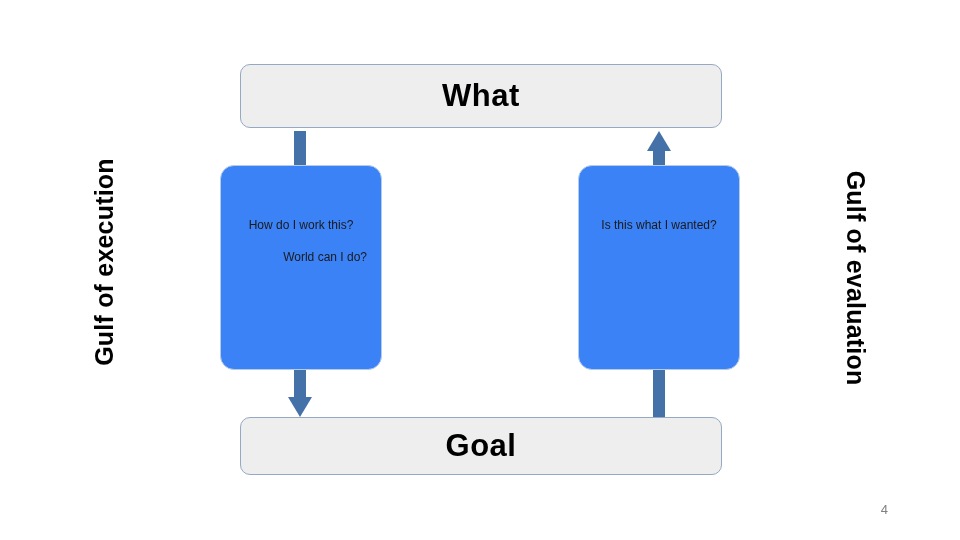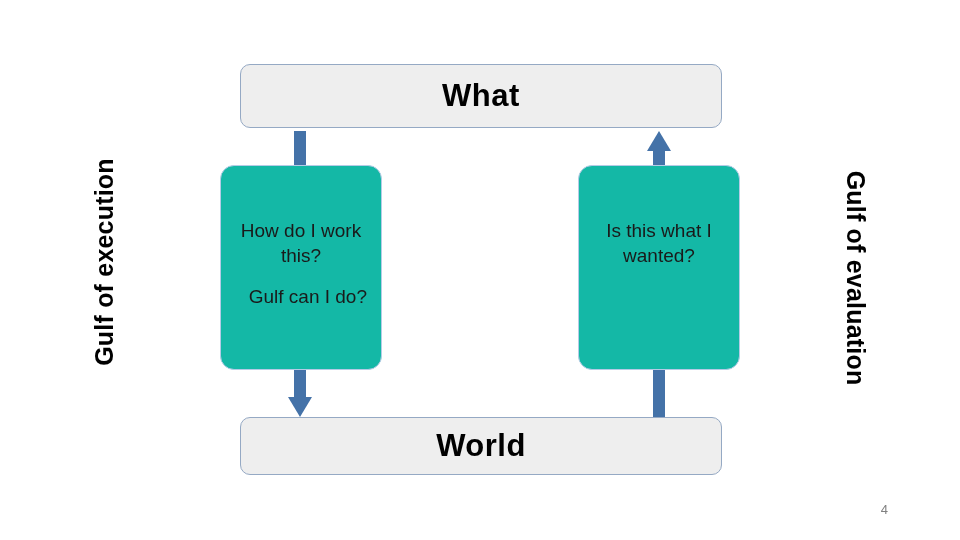--- a/index.html
+++ b/index.html
@@ -42,25 +42,25 @@
   #world-box {
     left: 240px;
     top: 417px;
     width: 480px;
     height: 56px;
   }
 
   
   .box-blue {
     position: absolute;
-    background: #14b8a6;
+    background: #3b82f6;
     border: 1px solid #b5cbe6;
     border-radius: 14px;
     color: #1a1a1a;
-    font-size: 19px;
+    font-size: 12px;
     text-align: center;
     box-sizing: border-box;
     padding: 52px 14px 0 14px;
   }
   #execution-box {
     left: 220px;
     top: 165px;
     width: 162px;
     height: 205px;
   }
@@ -195,38 +195,38 @@
     <div class="arrow-shaft"></div>
   </div>
 
   <div class="arrow" id="arrow-eval-goal">
     <div class="arrow-head"></div>
     <div class="arrow-shaft"></div>
   </div>
 
   <div class="box-blue" id="execution-box">
     <div class="blue-line">How do I work this?</div>
-    <div class="blue-line">Gulf can I do?</div>
+    <div class="blue-line">World can I do?</div>
   </div>
 
   <div class="box-blue" id="evaluation-box">
     <div class="blue-line">Is this what I wanted?</div>
   </div>
 
   <div class="side-label" id="label-execution">Gulf of execution</div>
   <div class="side-label" id="label-evaluation">Gulf of evaluation</div>
 
   <div class="arrow" id="arrow-exec-world">
     <div class="arrow-shaft"></div>
     <div class="arrow-head"></div>
   </div>
 
   <div class="arrow" id="arrow-world-up">
     <div class="arrow-shaft"></div>
   </div>
 
   <div class="box-grey" id="world-box">
-    <span>World</span>
+    <span>Goal</span>
   </div>
 
   <div id="page-number">4</div>
 
 </div>
 
 </body></html>

